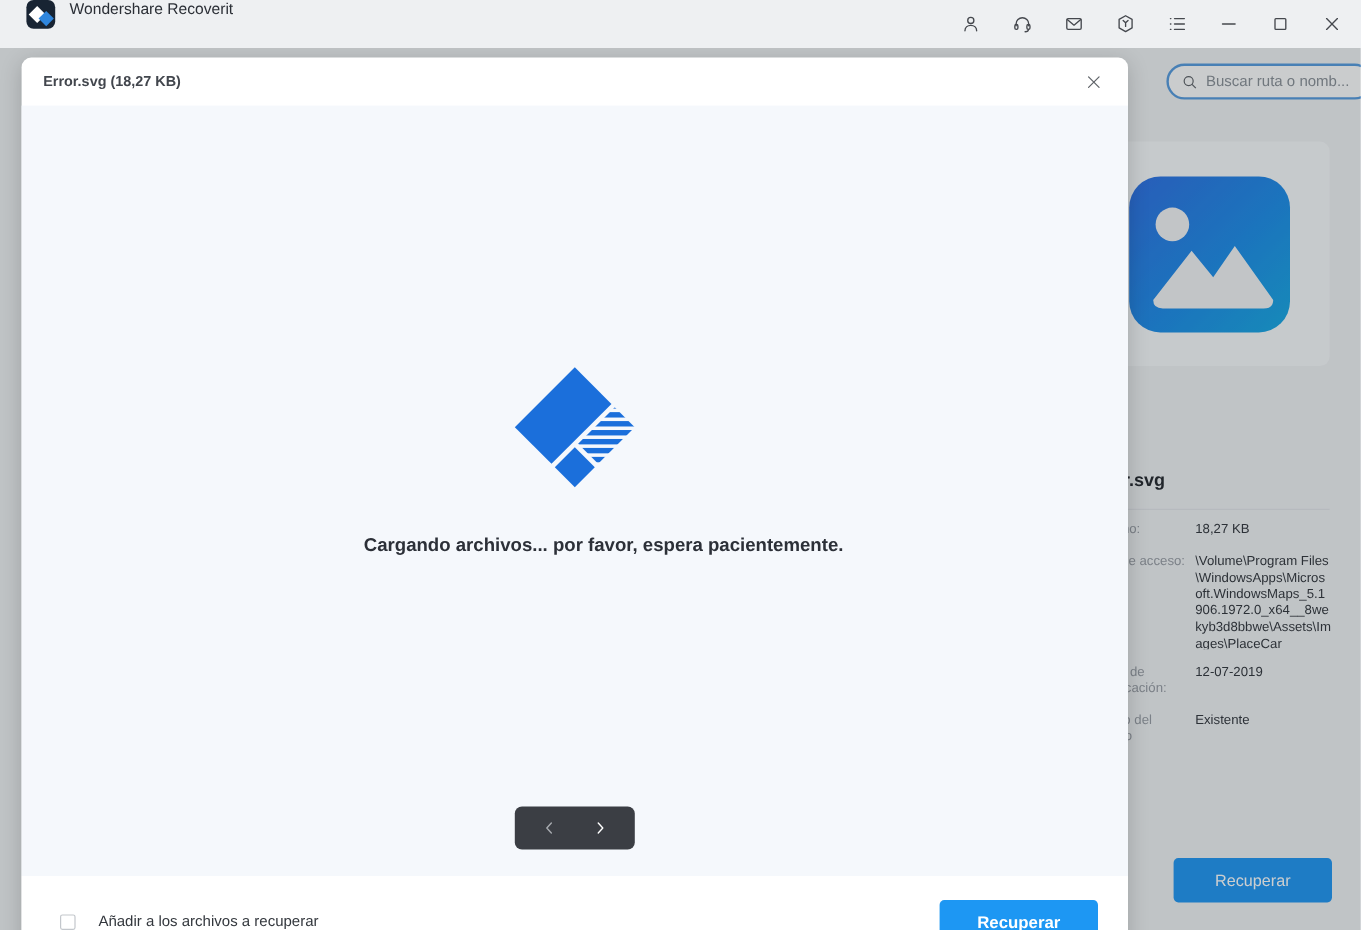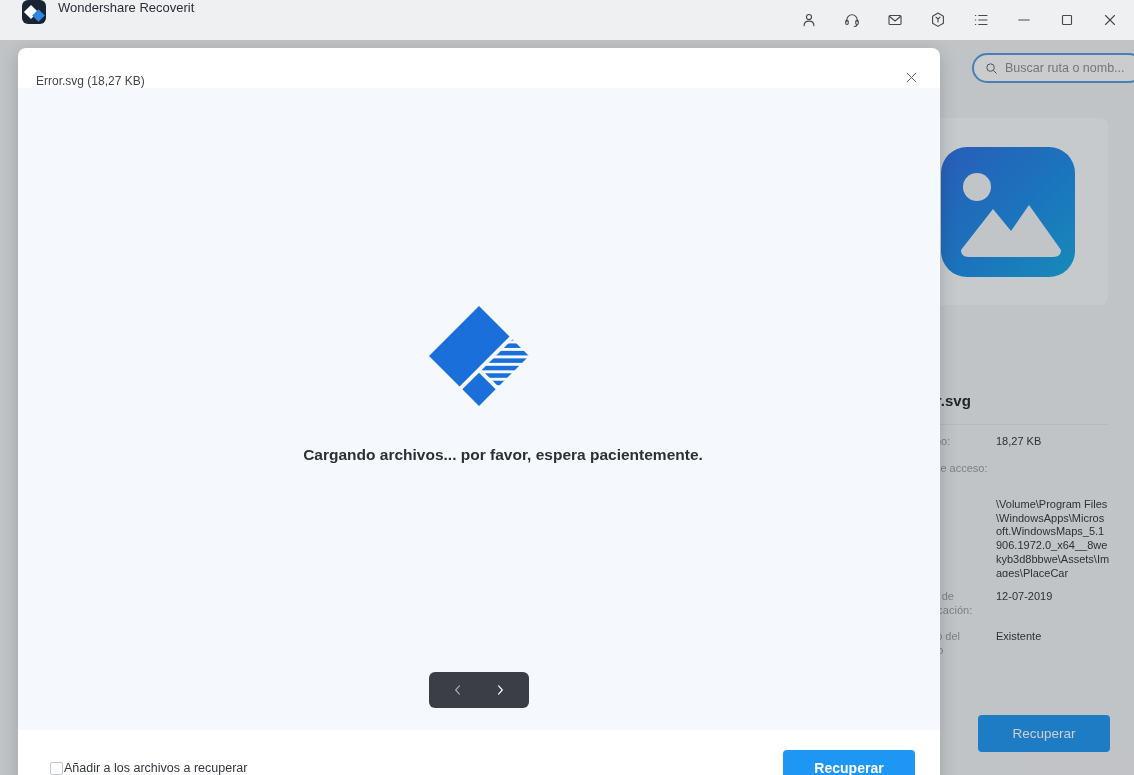--- a/index.html
+++ b/index.html
@@ -47,55 +47,55 @@
     font-family:inherit; cursor:pointer; }
 
   .file-name { position:absolute; left:905px; top:352px; font-size:15px; font-weight:bold; color:#24282e; }
   .panel-divider { position:absolute; left:905px; top:384px; width:203px; height:1px; background:#e3e6e9; }
 
   .details { position:absolute; left:908px; top:395px; width:202px;
     display:grid; grid-template-columns:86px 1fr; column-gap:2px; row-gap:13px;
     font-size:11px; line-height:1.25; }
   .details .lbl { color:#989da4; }
   .details .val { color:#33373d; word-break:break-all; }
-  .details .val.path { max-height:79px; overflow:hidden;margin-top:36px; }
+  .details .val.path { max-height:79px; overflow:hidden; }
 
   .panel-recover { position:absolute; left:978px; top:675px; width:132px; height:37px;
     background:#2196f3; color:#fff; border:none; border-radius:4px; font-size:13.5px;
     font-family:inherit; cursor:pointer; }
 
   .overlay { position:absolute; inset:0; background:rgba(25,30,36,0.22); z-index:5; }
 
   
   .dialog { position:absolute; left:18px; top:8px; width:922px; height:757px;
     background:#fff; border-radius:8px; z-index:10;
     box-shadow:0 4px 18px rgba(0,0,0,0.18); display:flex; flex-direction:column; }
-  .dlg-header { height:40px; flex:0 0 auto; display:flex; align-items:flex-end;
-    padding:0 18px; }
+  .dlg-header { height:40px; flex:0 0 auto; display:flex; align-items:center;
+    padding:0 18px;font-weight:bold; }
   .dlg-title { font-size:12px; color:#42464d; }
   .dlg-close { margin-left:auto; width:22px; height:22px; display:flex;
     align-items:center; justify-content:center; cursor:pointer; }
   .dlg-close svg { stroke:#5f6368; stroke-width:1.6; stroke-linecap:round; }
 
   .dlg-body { flex:1; background:#f5f8fc; position:relative; }
   .loader-logo { position:absolute; left:50%; top:215px; transform:translateX(-50%); }
   .loading-text { position:absolute; left:0; right:0; top:358px; text-align:center;
     font-size:15.5px; font-weight:bold; color:#2c3038;padding-left:48px; }
   .nav-pill { position:absolute; left:50%; bottom:22px; transform:translateX(-50%);
     width:100px; height:36px; background:#3b3e44; border-radius:6px;
     display:flex; align-items:center; justify-content:center; gap:22px; }
   .nav-arrow { width:20px; height:20px; display:flex; align-items:center;
     justify-content:center; cursor:pointer; }
   .nav-arrow svg { fill:none; stroke-width:2; stroke-linecap:round; stroke-linejoin:round; }
   .nav-prev svg { stroke:#a7abb0; }
   .nav-next svg { stroke:#ffffff; }
 
   .dlg-footer { height:75px; flex:0 0 auto; background:#fff; border-radius:0 0 8px 8px;
     display:flex; align-items:center; padding:0 25px 0 32px; }
-  .chk-row { display:flex; align-items:flex-end; gap:1px; cursor:pointer; }
+  .chk-row { display:flex; align-items:flex-end; gap:19px; cursor:pointer; }
   .chk-box { width:13px; height:13px; border:1px solid #c3c7cc; border-radius:2px; background:#fff; }
   .chk-label { font-size:12.5px; color:#33373d; }
   .dlg-recover { margin-left:auto; width:132px; height:35px; background:#1d97f3;
     color:#fff; border:none; border-radius:4px; font-size:14px; font-weight:bold;
     font-family:inherit; cursor:pointer; }
 </style>
 </head>
 <body>
 
 <div class="titlebar">

